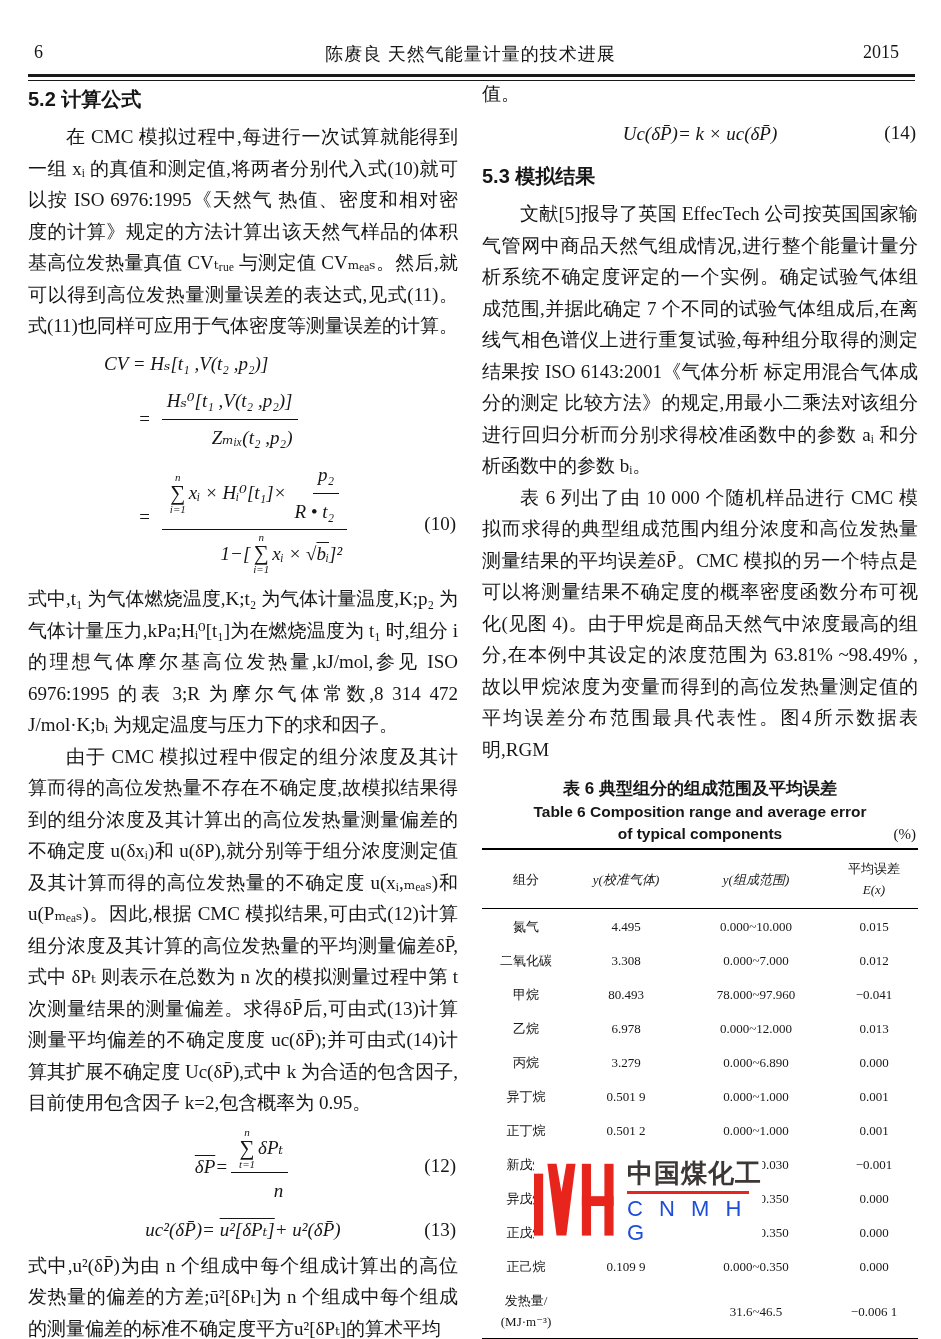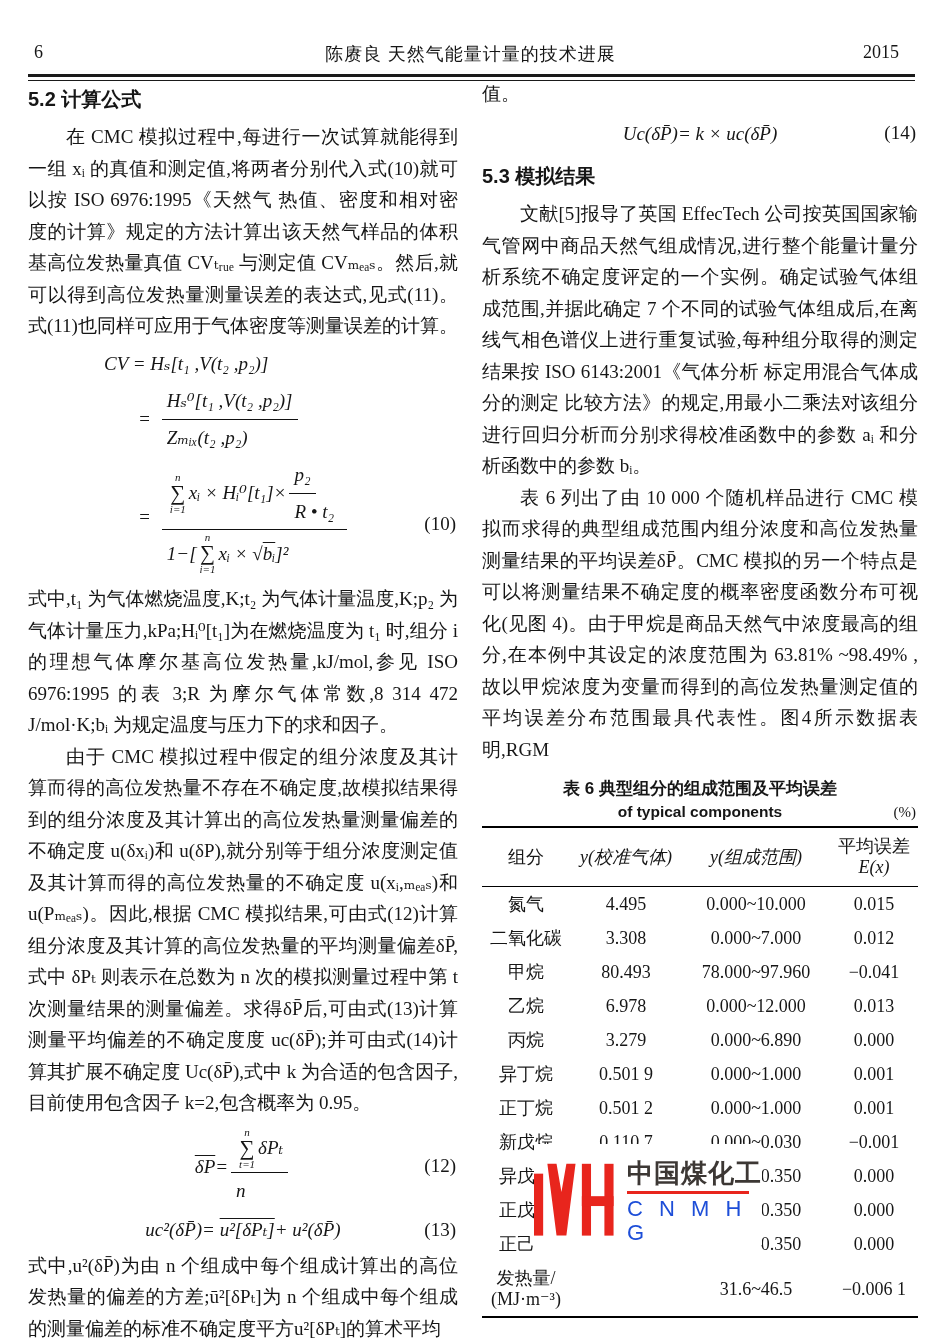--- a/index.html
+++ b/index.html
@@ -17,21 +17,21 @@
   .colL{left:28px;top:86px;width:430px;}
   .colR{left:482px;top:78px;width:436px;}
   .col p{margin:0;}
   .indent{text-indent:2em;}
   .sec-h{font-family:"Liberation Sans","DejaVu Sans",sans-serif;font-weight:bold;
          font-size:20px;line-height:26px;margin:0 0 9px 0;text-align:left;}
   
   .formula{position:relative;font-style:italic;}
   .formula .eqnum{position:absolute;right:2px;top:50%;transform:translateY(-50%);font-style:normal;}
   .inline-eq{text-align:center;margin:4px 0;}
-  .frac{display:inline-flex;flex-direction:column;align-items:flex-start;vertical-align:middle;margin:0 3px;}
+  .frac{display:inline-flex;flex-direction:column;align-items:flex-end;vertical-align:middle;margin:0 3px;}
   .frac>.ft{padding:0 5px 2px;border-bottom:1.4px solid #111;display:inline-flex;align-items:center;justify-content:center;}
   .frac>.fb{padding:2px 5px 0;display:inline-flex;align-items:center;justify-content:center;}
   .sum{display:inline-flex;flex-direction:column;align-items:center;line-height:1;margin:0 3px;}
   .sum .st,.sum .sb{font-size:11px;}
   .sum .ss{font-size:21px;font-style:normal;line-height:1;}
   .ovl{text-decoration:overline;}
   .f10{margin:6px 0 8px 0;text-align:left;padding-left:76px;}
   .f10 .fl{margin:6px 0;display:flex;align-items:center;}
   .f10 .fl .eq{margin:0 8px 0 34px;}
   .f10 .fl1{margin-left:0;}
@@ -40,21 +40,21 @@
   .frow{display:inline-flex;align-items:center;}
   
   .tblwrap{margin-top:12px;}
   .t-title-cn{text-align:center;font-family:"Liberation Sans","DejaVu Sans",sans-serif;
               font-weight:bold;font-size:17px;line-height:24px;}
   .t-title-en{text-align:center;font-family:"Liberation Sans","DejaVu Sans",sans-serif;
               font-weight:bold;font-size:15.5px;line-height:22px;position:relative;}
   .t-unit{position:absolute;right:2px;bottom:0;font-weight:normal;font-size:15px;
           font-family:"Liberation Serif",serif;}
   table.t6{width:100%;border-collapse:collapse;margin-top:3px;
-           border-top:2.5px solid #000;border-bottom:2.5px solid #000;font-size:18px;}
+           border-top:2.5px solid #000;border-bottom:2.5px solid #000;font-size:13px;}
   table.t6 thead tr{border-bottom:1.5px solid #000;}
   table.t6 th{font-weight:normal;padding:8px 0;text-align:center;line-height:21px;}
   table.t6 td{text-align:center;padding:7px 0 6px 0;line-height:21px;}
   table.t6 .c1{width:88px;} table.t6 .c2{width:112px;}
   table.t6 .c3{width:148px;} table.t6 .c4{width:88px;}
   .ital{font-style:italic;}
   
   .wm{position:absolute;left:534px;top:1144px;width:222px;height:114px;background:#fff;
       display:flex;align-items:center;z-index:5;}
   .wm-right{margin-left:5px;background:#fff;}
@@ -167,20 +167,21 @@
       <span>Uc(δP̄)= k × uc(δP̄)</span>
       <span class="eqnum">(14)</span>
     </div>
 
     <h2 class="sec-h" style="margin-top:14px;">5.3  模拟结果</h2>
     <p class="indent">文献[5]报导了英国 EffecTech 公司按英国国家输气管网中商品天然气组成情况,进行整个能量计量分析系统不确定度评定的一个实例。确定试验气体组成范围,并据此确定 7 个不同的试验气体组成后,在离线气相色谱仪上进行重复试验,每种组分取得的测定结果按 ISO 6143:2001《气体分析 标定用混合气体成分的测定 比较方法》的规定,用最小二乘法对该组分进行回归分析而分别求得校准函数中的参数 aᵢ 和分析函数中的参数 bᵢ。</p>
     <p class="indent">表 6 列出了由 10 000 个随机样品进行 CMC 模拟而求得的典型组成范围内组分浓度和高位发热量测量结果的平均误差δP̄。CMC 模拟的另一个特点是可以将测量结果不确定度的概率密度函数分布可视化(见图 4)。由于甲烷是商品天然气中浓度最高的组分,在本例中其设定的浓度范围为 63.81% ~98.49% ,故以甲烷浓度为变量而得到的高位发热量测定值的平均误差分布范围最具代表性。图4所示数据表明,RGM</p>
 
     <div class="tblwrap">
       <div class="t-title-cn">表 6  典型组分的组成范围及平均误差</div>
+      <div class="t-title-en">Table 6  Composition range and average error</div>
       <div class="t-title-en">
         <span>of typical components</span>
         <span class="t-unit">(%)</span>
       </div>
       <table class="t6">
         <thead>
           <tr>
             <th class="c1">组分</th>
             <th class="c2 ital">y(校准气体)</th>
             <th class="c3 ital">y(组成范围)</th>

